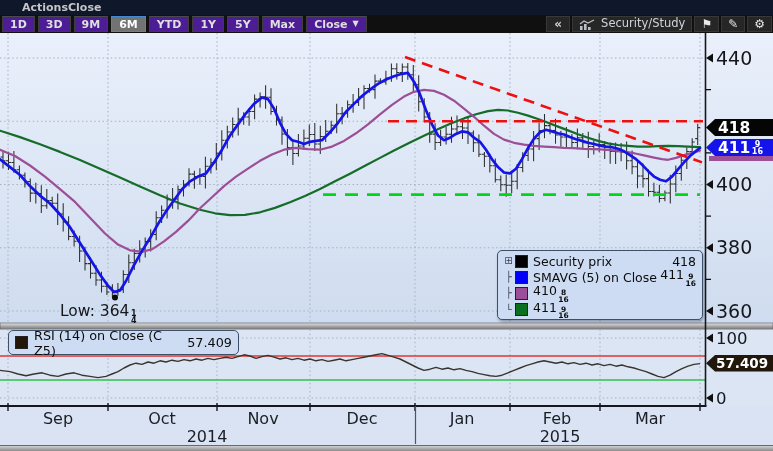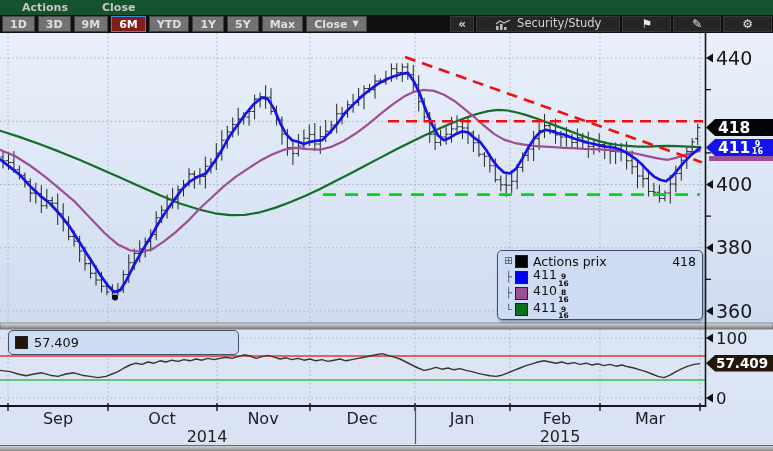--- a/index.html
+++ b/index.html
@@ -1,32 +1,32 @@
 <!DOCTYPE html>
 <html><head>
 <meta charset="utf-8">
 <style>
   html,body{margin:0;padding:0;background:#222;}
   .screen{position:relative;width:773px;height:451px;overflow:hidden;
     font-family:"DejaVu Sans",sans-serif;background:#d7e2f2;user-select:none;}
   
-  .menubar{position:absolute;left:0;top:0;width:773px;height:15px;background:#14532d;
-    display:flex;align-items:center;gap:34px;padding-left:22px;box-sizing:border-box;}
+  .menubar{position:absolute;left:0;top:0;width:773px;height:15px;background:#0f172a;
+    display:flex;align-items:center;padding-left:22px;box-sizing:border-box;}
   .menu-item{font-size:11px;font-weight:bold;color:#c6c6c6;cursor:default;}
   .toolbar{position:absolute;left:0;top:15px;width:773px;height:18px;background:#101010;
     display:flex;align-items:stretch;}
   .ranges{display:flex;align-items:stretch;}
-  .range-btn{background:#737373;border:1px solid #3e3e3e;border-top-color:#4a4a4a;
+  .range-btn{background:#4c1d95;border:1px solid #3e3e3e;border-top-color:#4a4a4a;
     color:#dfdfdf;font-size:11px;font-weight:bold;font-family:"DejaVu Sans",sans-serif;
     margin:1px 1px 1px 2px;padding:0 7px;display:flex;align-items:center;line-height:1;}
-  .range-btn.selected{background:#7f1d1d;border-color:#3f8ad2;color:#fff;}
+  .range-btn.selected{background:#737373;border-color:#3f8ad2;color:#fff;}
   .caret{font-size:8px;margin-left:5px;}
   .tb-right{margin-left:auto;display:flex;align-items:stretch;}
   .tb-btn{background:#262626;border:1px solid #383838;color:#cfd4da;font-size:11.5px;
-    font-family:"DejaVu Sans",sans-serif;margin:1px 1px;padding:0 18px;
+    font-family:"DejaVu Sans",sans-serif;margin:1px 1px;padding:0 6px;
     display:flex;align-items:center;gap:6px;line-height:1;}
   .tb-btn .glyph{font-size:12px;color:#e8e8e8;}
   .tb-btn.collapse{font-size:12px;font-weight:bold;padding:0 7px;}
   
   #chart-svg{position:absolute;left:0;top:33px;}
   
   .badge{position:absolute;left:706px;width:67px;height:17px;color:#fff;display:flex;
     align-items:center;box-sizing:border-box;padding-left:12px;font-weight:bold;font-size:15.5px;
     clip-path:polygon(0 50%,9px 0,100% 0,100% 100%,9px 100%);z-index:5;}
   #badge-last{top:119px;background:#050505;z-index:7;}
@@ -206,26 +206,27 @@
   <div class="badge" id="badge-smavg20"></div>
   <div class="badge rsi-badge">
     <span>57.409</span>
   </div>
 
   <div class="legend">
     <div id="legend-rows">
         <div class="lrow">
           <span class="tree">⊞</span>
           <span class="swatch" style="background: rgb(0, 0, 0);"></span>
-          <span class="llabel">Actions prix</span>
+          <span class="llabel">Security prix</span>
           <span class="lval">418</span>
         </div>
         <div class="lrow">
           <span class="tree">├</span>
           <span class="swatch" style="background: rgb(0, 0, 255);"></span>
+          <span class="llabel">SMAVG (5) on Close</span>
           <span class="lval">411<span class="frac">
               <span>9</span>
               <span>16</span>
             </span></span>
         </div>
         <div class="lrow">
           <span class="tree">├</span>
           <span class="swatch" style="background: rgb(156, 79, 150);"></span>
           <span class="lval">410<span class="frac">
               <span>8</span>
@@ -238,18 +239,25 @@
           <span class="lval">411<span class="frac">
               <span>9</span>
               <span>16</span>
             </span></span>
         </div>
       </div>
   </div>
 
   <div class="rsi-legend">
     <span class="swatch" id="rsi-swatch" style="background: rgb(35, 21, 7);"></span>
+    <span>RSI (14) on Close (C Z5)</span>
     <span>57.409</span>
   </div>
 
+  <div class="low-label">
+    <span>Low: </span><span>364</span><span class="frac">
+        <span>1</span>
+        <span>4</span>
+      </span>
+  </div>
 
   <div class="bottom-bar"></div>
 </div>
 
 </body></html>

